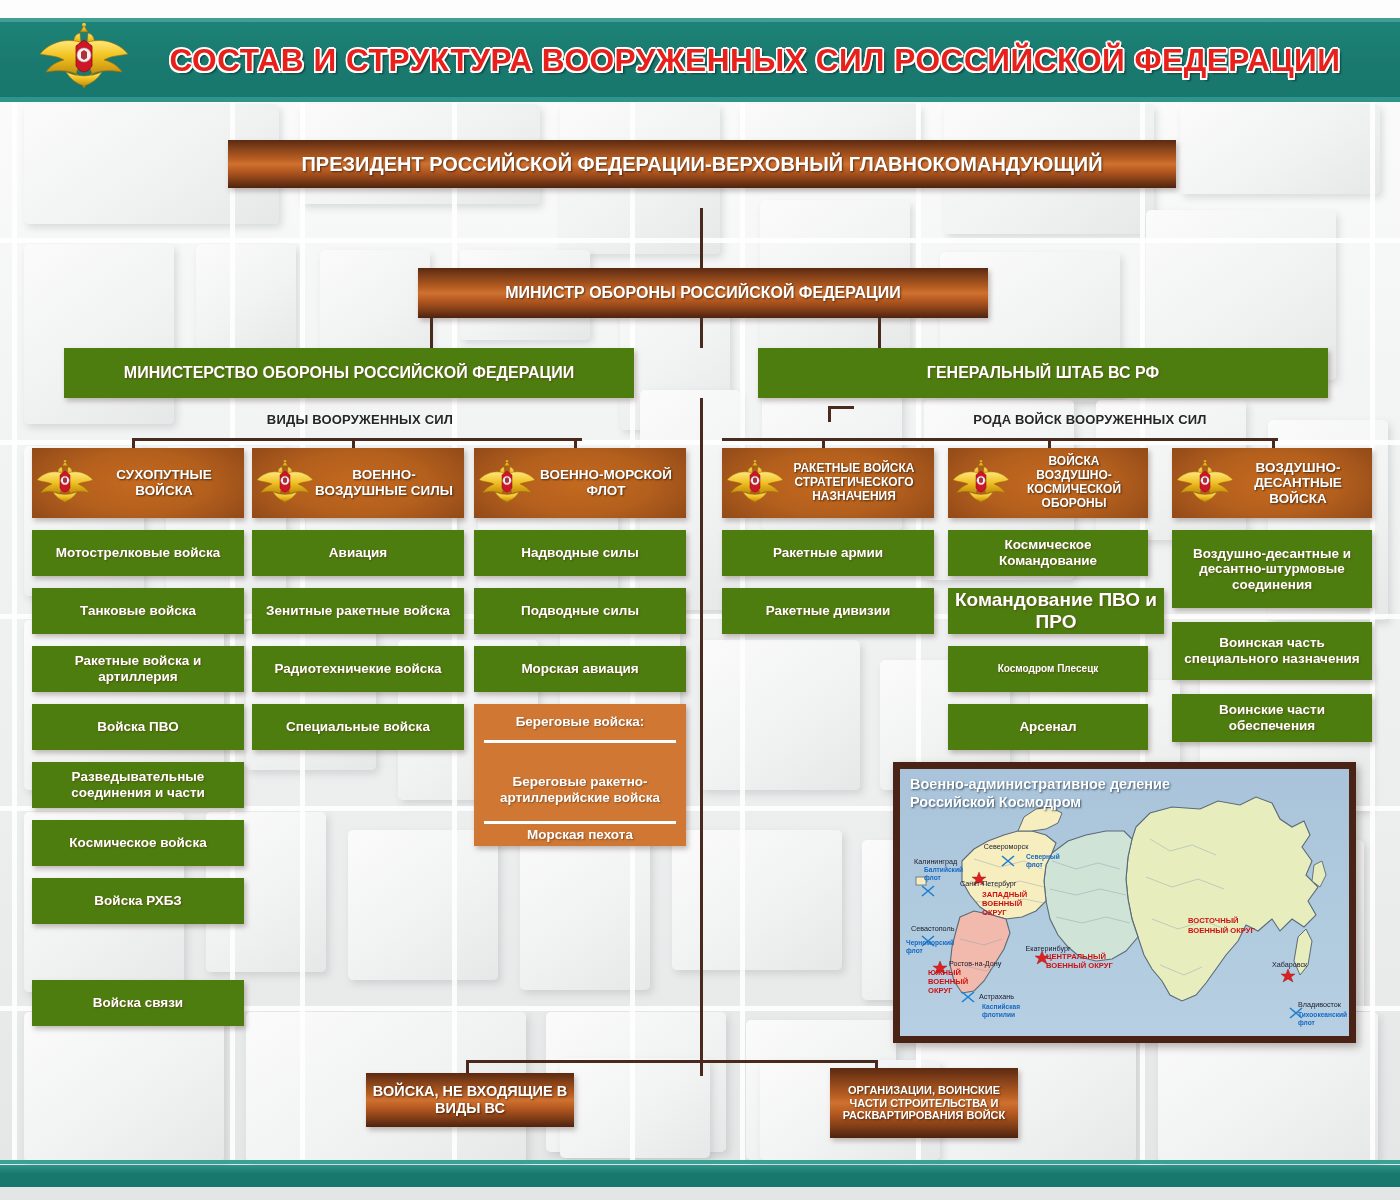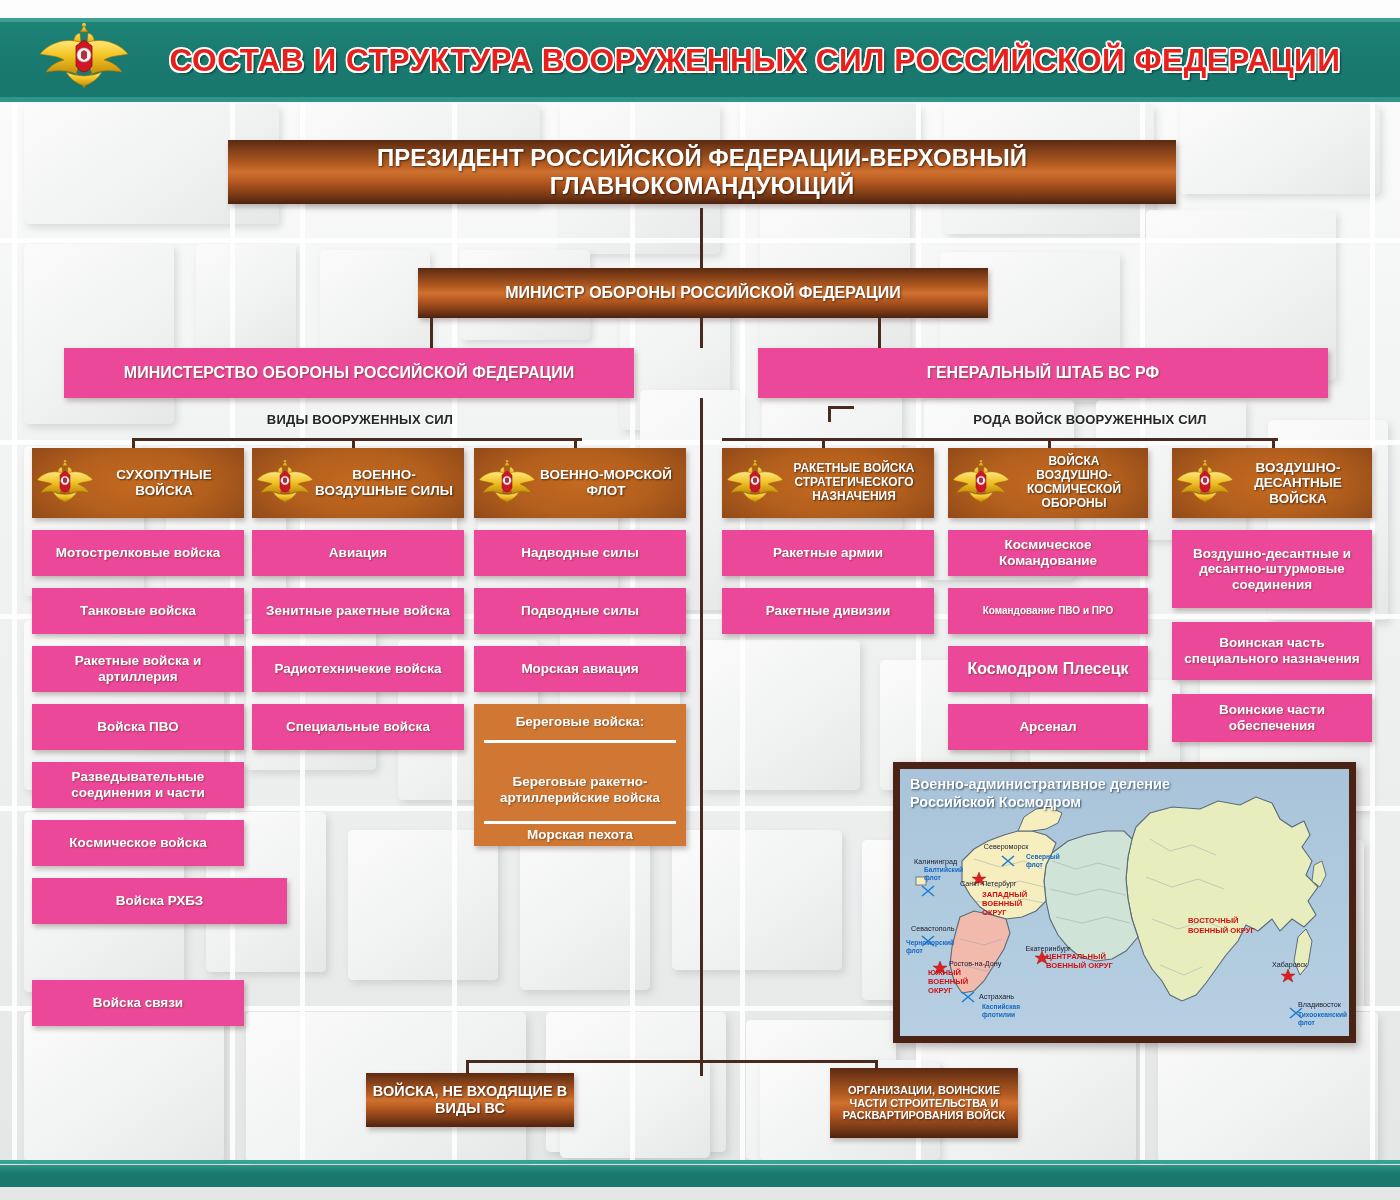--- a/index.html
+++ b/index.html
@@ -84,21 +84,21 @@
   }
   
   .grad-dark {
     background: linear-gradient(180deg,
         #5a2a12 0%, #7d3d18 14%, #b55c21 38%,
         #cf7130 50%, #b2571f 66%, #7a3a16 86%, #4c2310 100%);
     text-shadow: 1px 1px 2px rgba(0,0,0,0.55);
   }
   
   .flat {
-    background: #ec4899;
+    background: #4d7c0f;
     text-shadow: 1px 1px 1.5px rgba(90,50,20,0.55);
   }
   
   .branch {
     background:
       radial-gradient(ellipse 120% 160% at 50% 50%,
         #c4691f 0%, #b35f1d 28%, #8a4517 58%, #5b2b11 82%, #3e1d0c 100%);
     text-shadow: 1px 1px 2px rgba(0,0,0,0.6);
     justify-content: flex-end;
     padding-right: 10px;
@@ -245,21 +245,21 @@
     <path d="M45 30 l3 -2 l3 2 l0 6 l-3 2 l-3 -2 z" fill="#b03040"></path>
 
     <path d="M40 52 L48 66 L56 52 Q48 58 40 52 Z" fill="url(#gld)" stroke="#a3740a" stroke-width="0.7"></path>
     <path d="M30 50 q6 10 18 14 q12 -4 18 -14 q-18 8 -36 0 Z" fill="url(#gld)" stroke="#a3740a" stroke-width="0.6"></path>
   </svg>
 </div>
 
 <div id="header-title">СОСТАВ И СТРУКТУРА ВООРУЖЕННЫХ СИЛ РОССИЙСКОЙ ФЕДЕРАЦИИ</div>
 
 <div id="chart">
-    <div class="box grad-dark" style="left: 228px; top: 140px; width: 948px; height: 64px; font-size: 24px; padding: 14px 6px;">ПРЕЗИДЕНТ РОССИЙСКОЙ ФЕДЕРАЦИИ-ВЕРХОВНЫЙ ГЛАВНОКОМАНДУЮЩИЙ</div>
+    <div class="box grad-dark" style="left: 228px; top: 140px; width: 948px; height: 48px; font-size: 20px; padding: 14px 6px;">ПРЕЗИДЕНТ РОССИЙСКОЙ ФЕДЕРАЦИИ-ВЕРХОВНЫЙ ГЛАВНОКОМАНДУЮЩИЙ</div>
     <div class="box grad-dark" style="left: 418px; top: 268px; width: 570px; height: 50px; font-size: 16px; padding: 2px 6px;">МИНИСТР ОБОРОНЫ РОССИЙСКОЙ ФЕДЕРАЦИИ</div>
     <div class="box flat" style="left: 64px; top: 348px; width: 570px; height: 50px; font-size: 16px; padding: 2px 6px;">МИНИСТЕРСТВО ОБОРОНЫ РОССИЙСКОЙ ФЕДЕРАЦИИ</div>
     <div class="box flat" style="left: 758px; top: 348px; width: 570px; height: 50px; font-size: 16px; padding: 2px 6px;">ГЕНЕРАЛЬНЫЙ ШТАБ ВС РФ</div>
     <div class="conn" style="left: 700px; top: 208px; width: 3px; height: 60px;"></div>
     <div class="conn" style="left: 430px; top: 318px; width: 3px; height: 30px;"></div>
     <div class="conn" style="left: 700px; top: 318px; width: 3px; height: 30px;"></div>
     <div class="conn" style="left: 878px; top: 318px; width: 3px; height: 30px;"></div>
     <div class="conn" style="left: 700px; top: 398px; width: 3px; height: 662px;"></div>
     <div class="section-label" style="left: 160px; top: 412px; width: 400px;">ВИДЫ ВООРУЖЕННЫХ СИЛ</div>
     <div class="section-label" style="left: 830px; top: 412px; width: 520px;">РОДА ВОЙСК ВООРУЖЕННЫХ СИЛ</div>
@@ -292,21 +292,21 @@
           <path d="M27 19.5 l2 -1.2 l2 1.2 l0 3.6 l-2 1.2 l-2 -1.2 z" fill="#a8303f"></path>
         </svg></span>
       <span class="btext">СУХОПУТНЫЕ ВОЙСКА</span>
     </div>
     <div class="box flat" style="left: 32px; top: 530px; width: 212px; height: 46px; font-size: 13.5px; padding: 2px 6px;">Мотострелковые войска</div>
     <div class="box flat" style="left: 32px; top: 588px; width: 212px; height: 46px; font-size: 13.5px; padding: 2px 6px;">Танковые войска</div>
     <div class="box flat" style="left: 32px; top: 646px; width: 212px; height: 46px; font-size: 13.5px; padding: 2px 6px;">Ракетные войска и артиллерия</div>
     <div class="box flat" style="left: 32px; top: 704px; width: 212px; height: 46px; font-size: 13.5px; padding: 2px 6px;">Войска ПВО</div>
     <div class="box flat" style="left: 32px; top: 762px; width: 212px; height: 46px; font-size: 13.5px; padding: 2px 6px;">Разведывательные соединения и части</div>
     <div class="box flat" style="left: 32px; top: 820px; width: 212px; height: 46px; font-size: 13.5px; padding: 2px 6px;">Космическое войска</div>
-    <div class="box flat" style="left: 32px; top: 878px; width: 255px; height: 46px; font-size: 13.5px; padding: 2px 6px;">Войска РХБЗ</div>
+    <div class="box flat" style="left: 32px; top: 878px; width: 212px; height: 46px; font-size: 13.5px; padding: 2px 6px;">Войска РХБЗ</div>
     <div class="box flat" style="left: 32px; top: 936px; width: 212px; height: 46px; font-size: 13.5px; padding: 2px 6px; margin-top: 44px;">Войска связи</div>
     <div class="conn" style="left: 352px; top: 438px; width: 3px; height: 10px;"></div>
     <div class="box branch" style="left: 252px; top: 448px; width: 212px; height: 70px; font-size: 13.5px;">
       <span class="bemb"><svg width="58" height="48" viewBox="0 0 58 48">
           <defs>
             <linearGradient id="bg2" x1="0" y1="0" x2="0" y2="1">
               <stop offset="0%" stop-color="#ffe67a"></stop>
               <stop offset="50%" stop-color="#efc023"></stop>
               <stop offset="100%" stop-color="#bf8709"></stop>
             </linearGradient>
@@ -415,22 +415,22 @@
             <path d="M24 35 L29 44 L34 35 Q29 39 24 35 Z"></path>
             <path d="M17 33 q4 7 12 10 q8 -3 12 -10 q-12 5 -24 0 Z"></path>
           </g>
           <path d="M29 12 L34 16 L34 29 Q29 37 24 29 L24 16 Z" fill="#cf1626" stroke="#8e0d17" stroke-width="0.5"></path>
           <circle cx="29" cy="21.5" r="4.2" fill="#f0f0f0" stroke="#b9b9b9" stroke-width="0.4"></circle>
           <path d="M27 19.5 l2 -1.2 l2 1.2 l0 3.6 l-2 1.2 l-2 -1.2 z" fill="#a8303f"></path>
         </svg></span>
       <span class="btext">ВОЙСКА ВОЗДУШНО-КОСМИЧЕСКОЙ ОБОРОНЫ</span>
     </div>
     <div class="box flat" style="left: 948px; top: 530px; width: 200px; height: 46px; font-size: 13.5px; padding: 2px 6px;">Космическое Командование</div>
-    <div class="box flat" style="left: 948px; top: 588px; width: 200px; height: 46px; font-size: 10px; padding: 2px 6px;">Командование ПВО и ПРО</div>
-    <div class="box flat" style="left: 948px; top: 646px; width: 200px; height: 46px; font-size: 16px; padding: 2px 6px;">Космодром Плесецк</div>
+    <div class="box flat" style="left: 948px; top: 588px; width: 216px; height: 46px; font-size: 19px; padding: 2px 6px;">Командование ПВО и ПРО</div>
+    <div class="box flat" style="left: 948px; top: 646px; width: 200px; height: 46px; font-size: 10px; padding: 2px 6px;">Космодром Плесецк</div>
     <div class="box flat" style="left: 948px; top: 704px; width: 200px; height: 46px; font-size: 13.5px; padding: 18px 6px;">Арсенал</div>
     <div class="conn" style="left: 1272px; top: 438px; width: 3px; height: 10px;"></div>
     <div class="box branch" style="left: 1172px; top: 448px; width: 200px; height: 70px; font-size: 13.5px;">
       <span class="bemb"><svg width="58" height="48" viewBox="0 0 58 48">
           <defs>
             <linearGradient id="bg6" x1="0" y1="0" x2="0" y2="1">
               <stop offset="0%" stop-color="#ffe67a"></stop>
               <stop offset="50%" stop-color="#efc023"></stop>
               <stop offset="100%" stop-color="#bf8709"></stop>
             </linearGradient>

